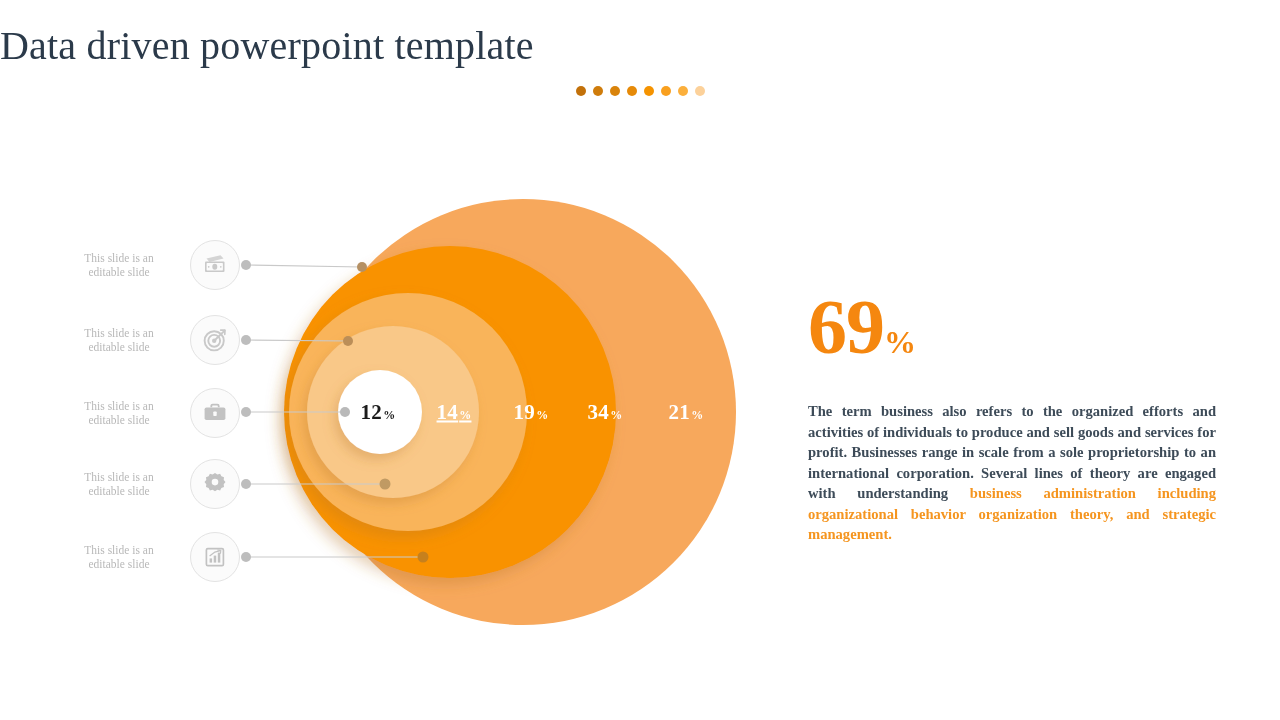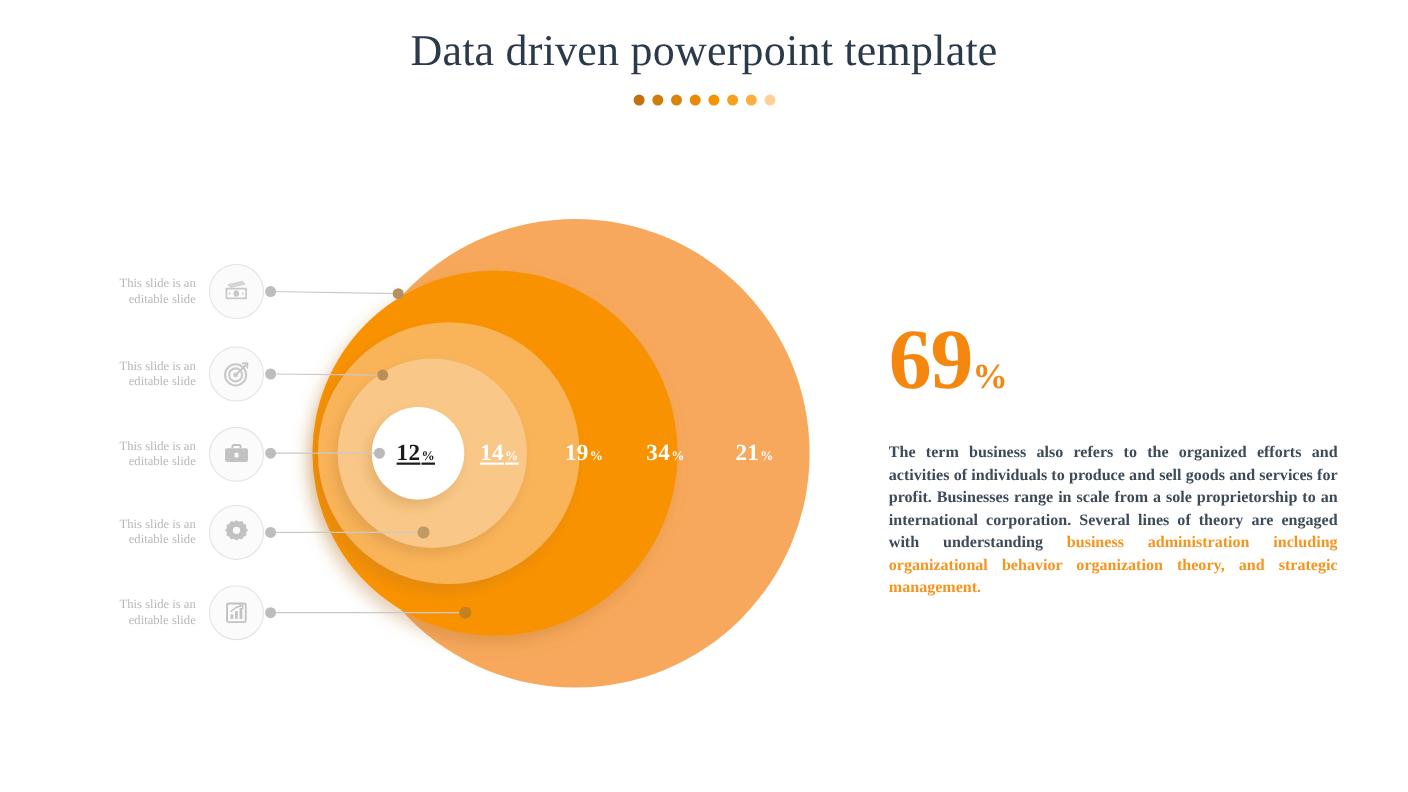--- a/index.html
+++ b/index.html
@@ -21,21 +21,21 @@
     height: 720px;
     background: #ffffff;
   }
 
   
   .title {
     position: absolute;
     top: 22px;
     left: 0;
     width: 1280px;
-    text-align: center;
+    text-align: left;
     font-family: "Liberation Serif", serif;
     font-size: 40px;
     font-weight: 400;
     color: #2b3a4a;
     letter-spacing: .2px;
     white-space: nowrap;
   }
   .dot-row {
     position: absolute;
     top: 86px;
@@ -61,21 +61,21 @@
   }
   .legend-row {
     position: absolute;
     left: 60px;
     height: 52px;
     display: flex;
     align-items: center;
   }
   .legend-text {
     width: 118px;
-    text-align: right;
+    text-align: center;
     font-family: "Liberation Serif", serif;
     font-size: 11.5px;
     line-height: 14px;
     color: #b8b8b8;
     padding-right: 12px;
   }
   .icon-circle {
     width: 48px;
     height: 48px;
     border-radius: 50%;
@@ -115,21 +115,21 @@
     color: #ffffff;
     white-space: nowrap;
     letter-spacing: .3px;
   }
   .ring-label .pct {
     font-size: 12px;
     font-weight: 700;
     vertical-align: baseline;
     margin-left: 1px;
   }
-  .ring-label.inner { color: #1b1b1b; text-decoration: underline; }
+  .ring-label.inner { color: #1b1b1b; }
 
   
   .right-panel {
     position: absolute;
     left: 808px;
     top: 288px;
     width: 408px;
   }
   .big-stat {
     font-family: "Liberation Serif", serif;

